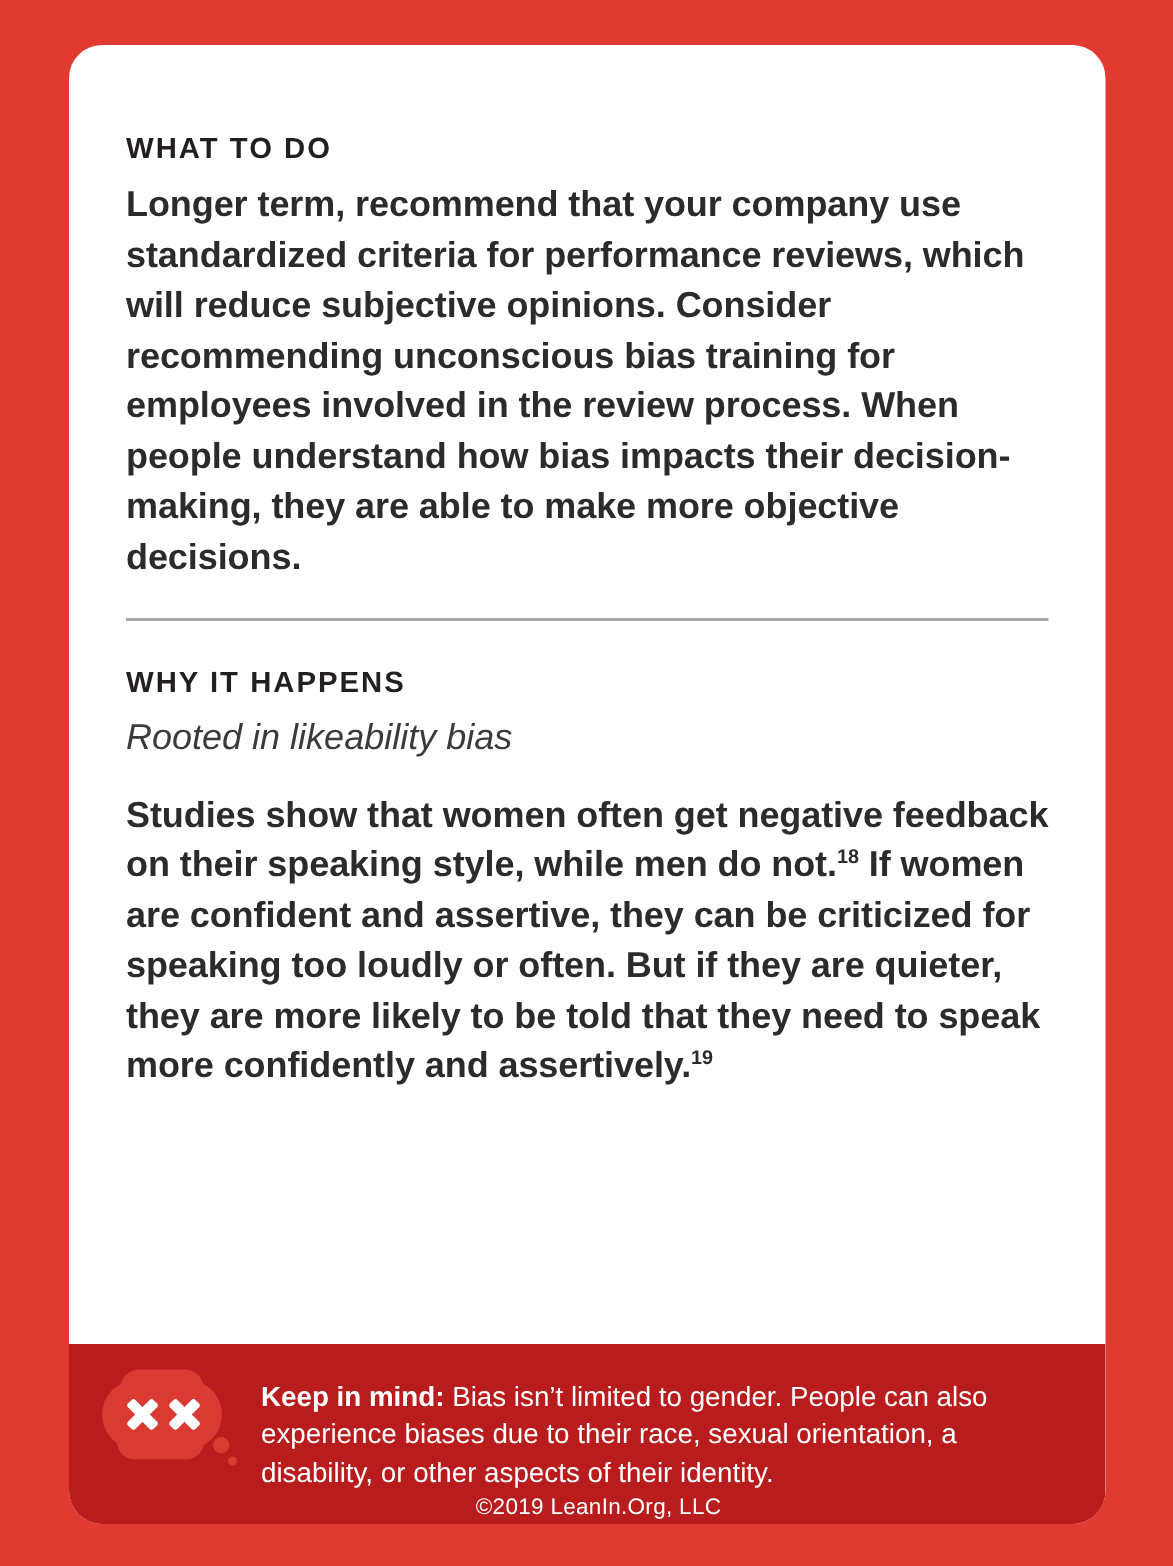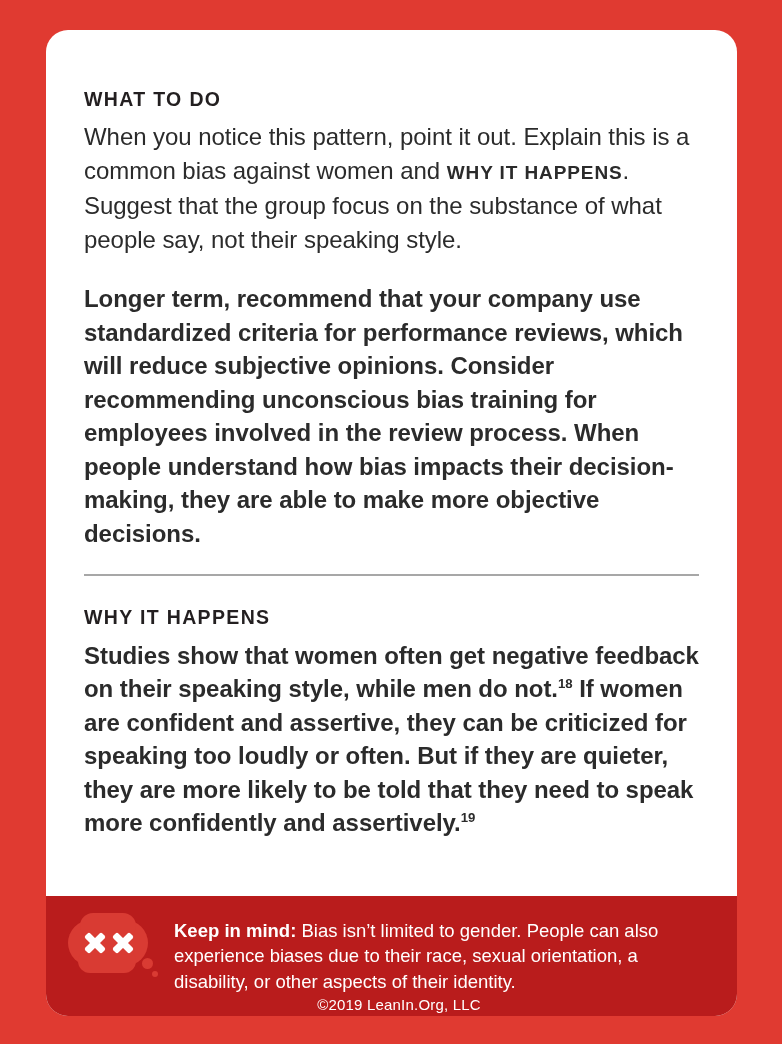--- a/index.html
+++ b/index.html
@@ -209,30 +209,30 @@
 
 <div class="page">
 
   <div class="card">
 
     <div class="card-body">
 
       <div class="whatblock">
         <h2 class="section-heading">WHAT TO DO</h2>
 
-        <p class="body-text"><span>When you notice this pattern, point it out. Explain this is a common bias against women and </span><span class="smallcaps">why it happens</span><span>. Suggest that the group focus on the substance of what people say, not their speaking style.</span></p>
 
         <p class="body-text">Longer term, recommend that your company use standardized criteria for performance reviews, which will reduce subjective opinions. Consider recommending unconscious bias training for employees involved in the review process. When people understand how bias impacts their decision-making, they are able to make more objective decisions.</p>
       </div>
 
       <hr class="divider">
 
       <div class="whyblock">
         <h2 class="section-heading">WHY IT HAPPENS</h2>
 
+        <p class="section-subheading">Rooted in likeability bias</p>
 
         <p class="body-text"><span>Studies show that women often get negative feedback on their speaking style, while men do not.</span><sup class="footnote">18</sup><span> If women are confident and assertive, they can be criticized for speaking too loudly or often. But if they are quieter, they are more likely to be told that they need to speak more confidently and assertively.</span><sup class="footnote">19</sup></p>
       </div>
 
     </div>
 
     <div class="callout">
       <div class="callout-icon">
         <div class="bubble"></div>
         <div class="dot1"></div>

